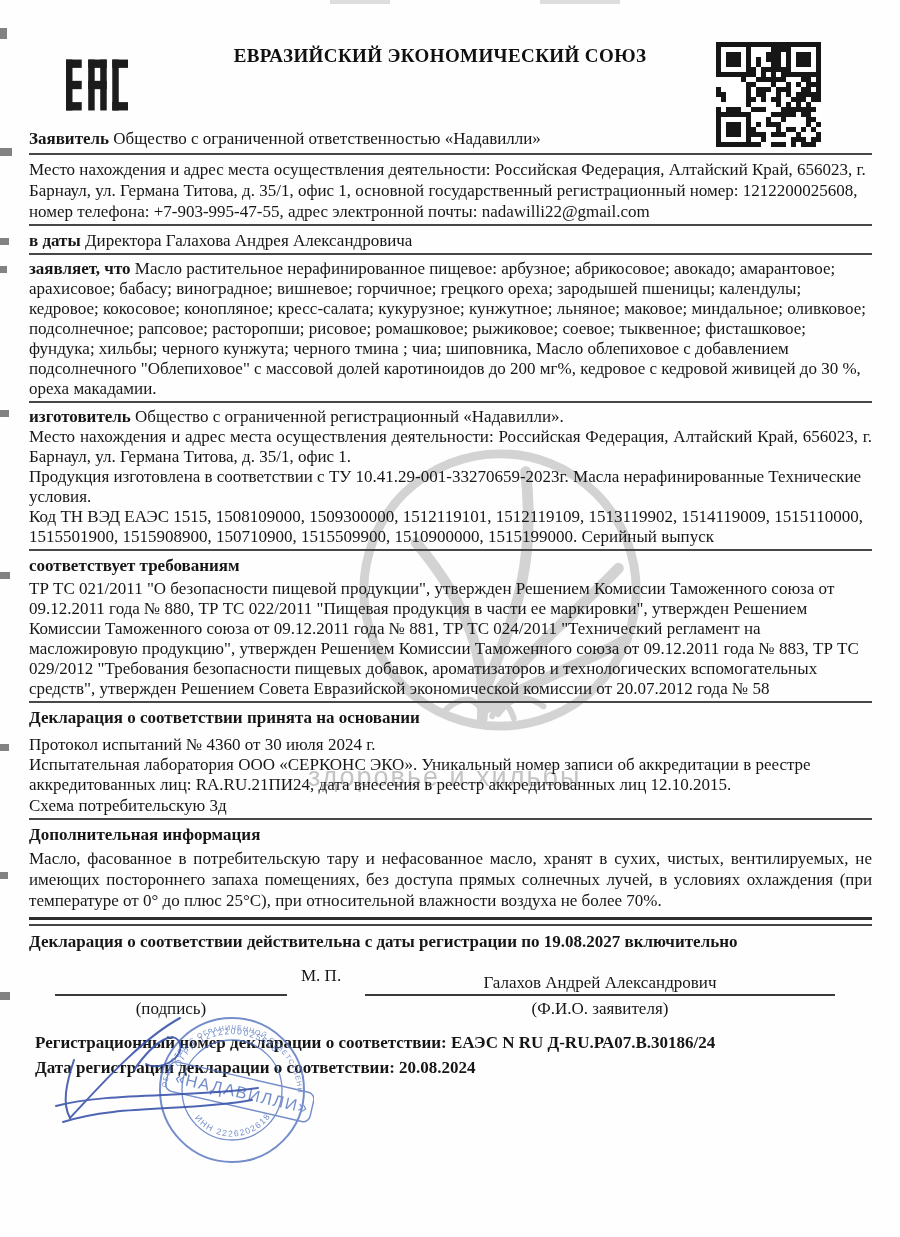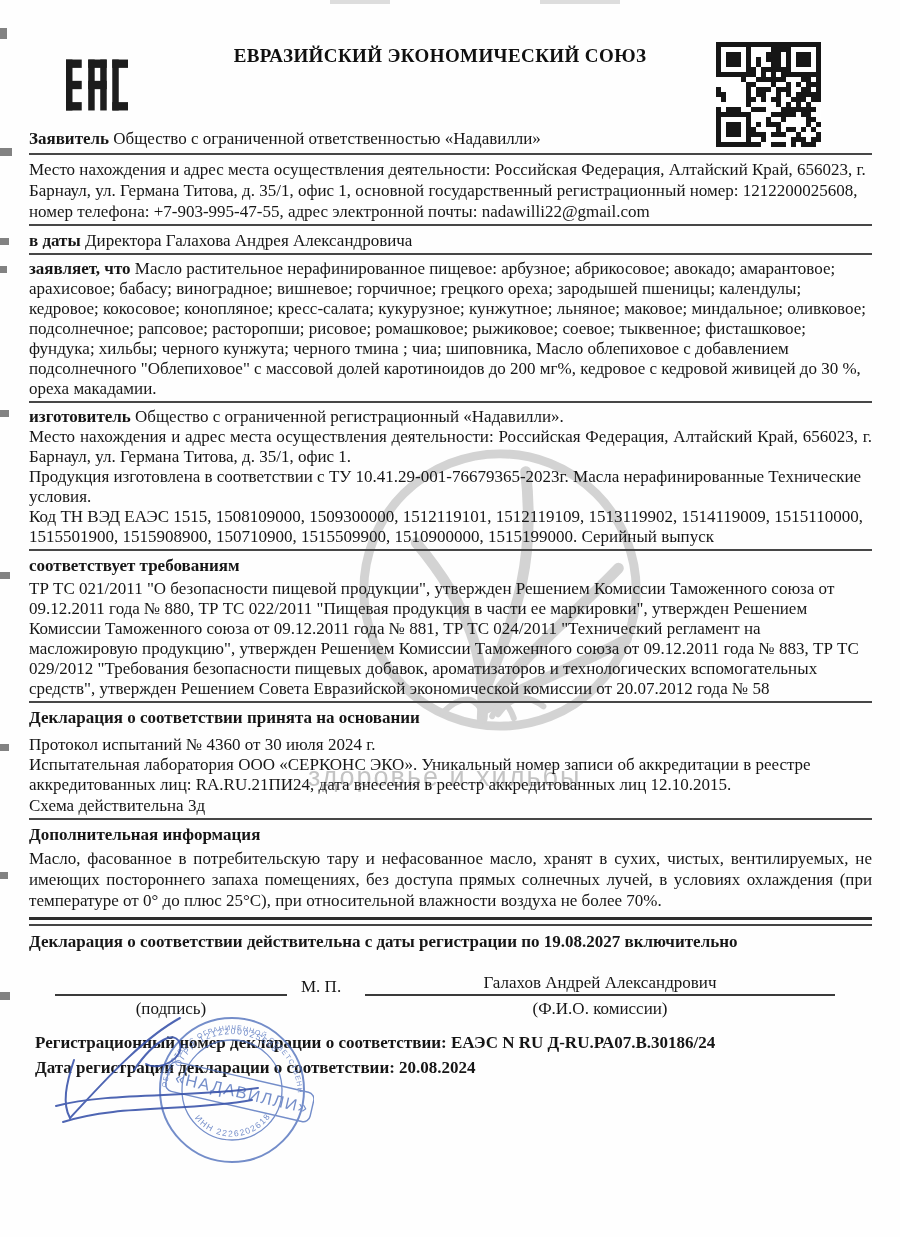--- a/index.html
+++ b/index.html
@@ -26,21 +26,21 @@
   .just{text-align:justify;}
   .rule{height:2px;background:#474747;border:0;margin:4px 0 4px 0;}
   .rule-thick{height:3px;background:#2e2e2e;border:0;margin:6px 0 4px 0;}
   .rule-thin2{height:2px;background:#444;border:0;margin:0 0 5px 0;}
   .mt2{margin-top:2px!important;}.mt3{margin-top:3px!important;}.mt6{margin-top:6px!important;font-family:Liberation Serif, serif;}
   
   .sig-area{position:relative;height:60px;margin-top:10px;}
   .sig-area .t{position:absolute;font-size:17px;}
   .sig-line-left{position:absolute;left:26px;top:32px;width:232px;border-bottom:2px solid #3a3a3a;}
   .sig-cap-left{left:26px;top:36px;width:232px;text-align:center;}
-  .sig-mp{left:272px;top:14px;}
+  .sig-mp{left:272px;top:3px;}
   .sig-name{left:336px;top:10px;width:470px;text-align:center;}
   .sig-line-right{position:absolute;left:336px;top:32px;width:470px;border-bottom:2px solid #3a3a3a;}
   .sig-cap-right{left:336px;top:36px;width:470px;text-align:center;}
   .reg{font-weight:bold;padding-left:6px;}
   
   .stamp{position:absolute;left:150px;top:1008px;z-index:3;opacity:.8;}
   .ink{position:absolute;left:38px;top:998px;z-index:3;}
   
   .smudge{position:absolute;left:0;background:#1c1c1c;opacity:.55;z-index:2;}
   .smudge-light{position:absolute;background:#cfcfcf;opacity:.7;z-index:2;}
@@ -345,49 +345,49 @@
 
     <p><span class="b">в даты</span> <span>Директора Галахова Андрея Александровича</span></p>
     <hr class="rule mt2">
 
     <p class="lh20"><span class="b">заявляет, что</span> <span>Масло растительное нерафинированное пищевое: арбузное; абрикосовое; авокадо; амарантовое; арахисовое; бабасу; виноградное; вишневое;  горчичное; грецкого ореха; зародышей пшеницы; календулы; кедровое; кокосовое; конопляное; кресс-салата; кукурузное; кунжутное; льняное; маковое; миндальное; оливковое; подсолнечное; рапсовое; расторопши; рисовое; ромашковое; рыжиковое; соевое; тыквенное; фисташковое; фундука; хильбы; черного кунжута; черного тмина ; чиа; шиповника, Масло облепиховое с добавлением подсолнечного "Облепиховое" с массовой долей каротиноидов до 200 мг%,  кедровое с кедровой живицей до 30 %,  ореха макадамии.</span></p>
     <hr class="rule mt2">
 
     <div class="lh20">
       <p><span class="b">изготовитель</span> <span>Общество с ограниченной регистрационный «Надавилли».</span></p>
       <p class="just">Место нахождения и адрес места осуществления деятельности: Российская Федерация, Алтайский Край, 656023, г. Барнаул, ул. Германа Титова, д. 35/1, офис 1.</p>
-      <p>Продукция изготовлена в соответствии с ТУ 10.41.29-001-76679365-2023г. Масла нерафинированные Технические условия.</p>
+      <p>Продукция изготовлена в соответствии с ТУ 10.41.29-001-33270659-2023г. Масла нерафинированные Технические условия.</p>
       <p>Код ТН ВЭД ЕАЭС 1515, 1508109000, 1509300000, 1512119101, 1512119109, 1513119902, 1514119009, 1515110000, 1515501900, 1515908900, 150710900, 1515509900, 1510900000, 1515199000. Серийный выпуск</p>
     </div>
     <hr class="rule mt2">
 
     <p class="b">соответствует требованиям</p>
     <p class="lh20 mt3">ТР ТС 021/2011 "О безопасности пищевой продукции", утвержден Решением Комиссии Таможенного союза от 09.12.2011 года № 880, ТР ТС 022/2011 "Пищевая продукция в части ее маркировки", утвержден Решением Комиссии Таможенного союза от 09.12.2011 года № 881, ТР ТС 024/2011 "Технический регламент на масложировую продукцию", утвержден Решением Комиссии Таможенного союза от 09.12.2011 года № 883, ТР ТС 029/2012 "Требования безопасности пищевых добавок,  ароматизаторов и технологических вспомогательных средств", утвержден Решением Совета Евразийской экономической комиссии от 20.07.2012 года № 58</p>
     <hr class="rule mt2">
 
     <p class="b">Декларация о соответствии принята на основании</p>
     <p class="mt6">Протокол испытаний № 4360 от 30 июля 2024 г.</p>
     <p class="lh20">Испытательная лаборатория ООО «СЕРКОНС ЭКО». Уникальный номер записи об аккредитации в реестре аккредитованных лиц: RA.RU.21ПИ24, дата внесения в реестр аккредитованных лиц 12.10.2015.</p>
-    <p>Схема действительна 3д</p>
+    <p>Схема потребительскую 3д</p>
     <hr class="rule mt2">
 
     <p class="b">Дополнительная информация</p>
     <p class="just mt3">Масло, фасованное в потребительскую тару и нефасованное масло, хранят в сухих, чистых, вентилируемых, не имеющих постороннего запаха помещениях, без доступа прямых солнечных лучей, в условиях охлаждения (при температуре от 0° до плюс 25°С), при относительной влажности воздуха не более 70%.</p>
 
     <hr class="rule-thick">
     <hr class="rule-thin2">
     <p class="b">Декларация о соответствии действительна с даты регистрации по 19.08.2027 включительно</p>
 
     <div class="sig-area">
       <div class="sig-line-left"></div>
       <div class="t sig-cap-left">(подпись)</div>
       <div class="t sig-mp">М. П.</div>
       <div class="t sig-name">Галахов Андрей Александрович</div>
       <div class="sig-line-right"></div>
-      <div class="t sig-cap-right">(Ф.И.О. комиссии)</div>
+      <div class="t sig-cap-right">(Ф.И.О. заявителя)</div>
     </div>
 
     <p class="reg" style="margin-top:10px;line-height:22px;">Регистрационный номер декларации о соответствии: ЕАЭС N RU Д-RU.РА07.В.30186/24</p>
     <p class="reg mt3" style="line-height:22px;">Дата регистрации декларации о соответствии: 20.08.2024</p>
   </div>
 
   <svg class="stamp" width="164" height="164" viewBox="-82 -82 164 164">
     <defs>
       <path id="arcO" d="M -66,6 A 66,66 0 0 1 66,6"></path>
       <path id="arcT" d="M -58,2 A 58,58 0 0 1 58,2"></path>

